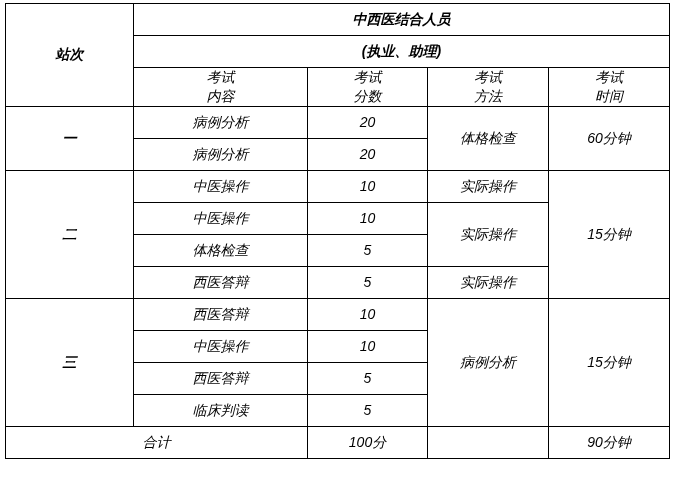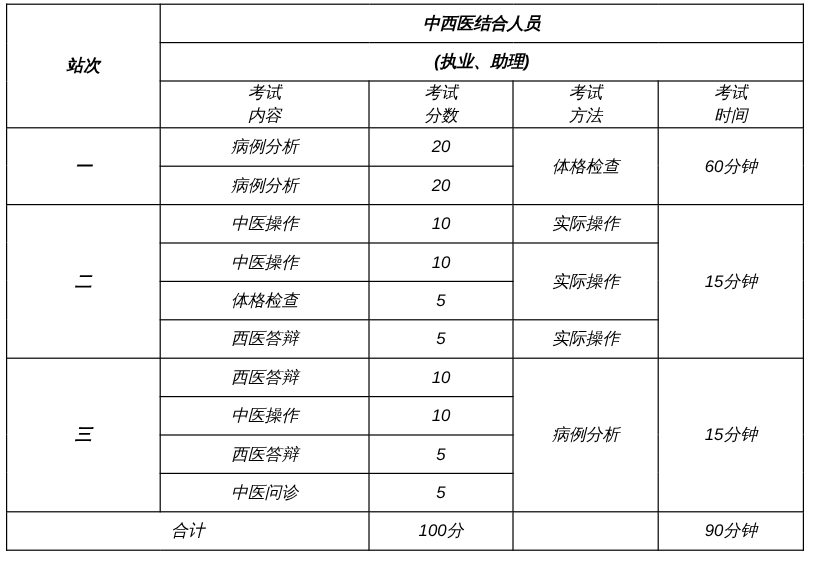--- a/index.html
+++ b/index.html
@@ -145,21 +145,21 @@
     </tr>
     <tr>
       <td>中医操作</td>
       <td>10</td>
     </tr>
     <tr>
       <td>西医答辩</td>
       <td>5</td>
     </tr>
     <tr>
-      <td>中医问诊</td>
+      <td>临床判读</td>
       <td>5</td>
     </tr>
 
     <tr>
       <td colspan="2" class="total-label">合计</td>
       <td>100分</td>
       <td></td>
       <td>90分钟</td>
     </tr>
   </tbody>

